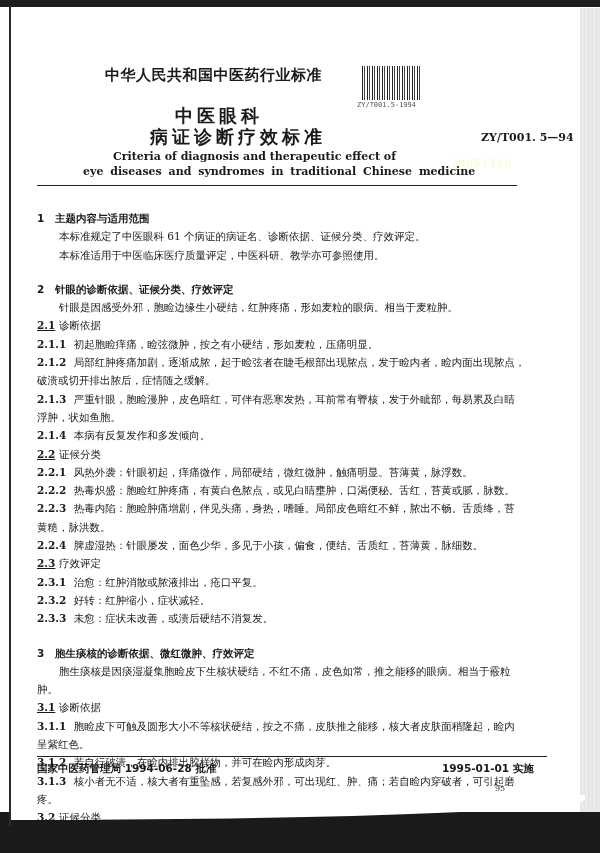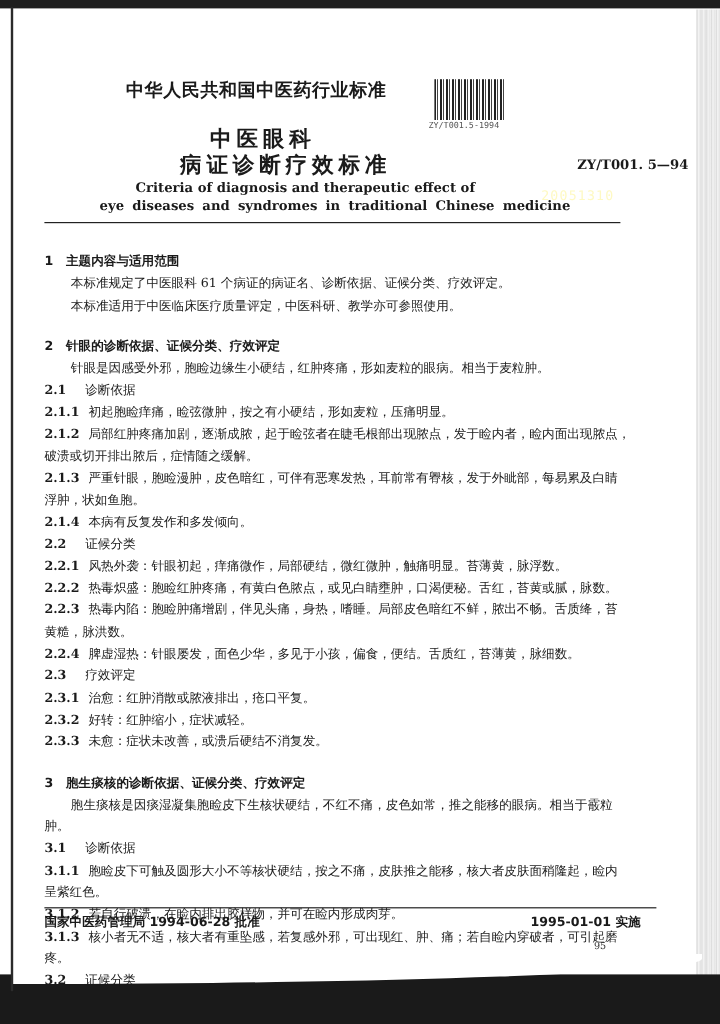--- a/index.html
+++ b/index.html
@@ -91,21 +91,21 @@
     position: absolute; left: 37px; top: 193px; width: 510px;
     font-size: 10.5px; line-height: 18.3px;
   }
   .line { white-space: nowrap; }
   .h1 {
     font-family: "DejaVu Sans", "Liberation Sans", sans-serif;
     font-weight: bold; font-size: 10.5px; margin-top: 16px;
   }
   .num { font-weight: bold; display: inline-block; min-width: 30px; }
   .num.h { min-width: 12px; margin-right: 6px; }
-  .num.s2 { min-width: 22px; margin-right: 12px; }
+  .num.s2 { min-width: 22px; margin-right: 0; text-decoration: underline; }
   .indent { padding-left: 22px; }
 
   .footer-left {
     position: absolute; left: 37px; top: 762px;
     font-family: "DejaVu Sans", "Liberation Sans", sans-serif;
     font-size: 10.5px; font-weight: bold;
   }
   .footer-right {
     position: absolute; left: 442px; top: 762px;
     font-family: "DejaVu Sans", "Liberation Sans", sans-serif;
@@ -154,21 +154,21 @@
       <div class="line"><span class="num s2">2.2</span><span>证候分类</span></div>
       <div class="line"><span class="num">2.2.1</span>&nbsp;&nbsp;<span>风热外袭：针眼初起，痒痛微作，局部硬结，微红微肿，触痛明显。苔薄黄，脉浮数。</span></div>
       <div class="line"><span class="num">2.2.2</span>&nbsp;&nbsp;<span>热毒炽盛：胞睑红肿疼痛，有黄白色脓点，或见白睛壅肿，口渴便秘。舌红，苔黄或腻，脉数。</span></div>
       <div class="line"><span class="num">2.2.3</span>&nbsp;&nbsp;<span>热毒内陷：胞睑肿痛增剧，伴见头痛，身热，嗜睡。局部皮色暗红不鲜，脓出不畅。舌质绛，苔</span></div>
       <div class="line"><span>黄糙，脉洪数。</span></div>
       <div class="line"><span class="num">2.2.4</span>&nbsp;&nbsp;<span>脾虚湿热：针眼屡发，面色少华，多见于小孩，偏食，便结。舌质红，苔薄黄，脉细数。</span></div>
       <div class="line"><span class="num s2">2.3</span><span>疗效评定</span></div>
       <div class="line"><span class="num">2.3.1</span>&nbsp;&nbsp;<span>治愈：红肿消散或脓液排出，疮口平复。</span></div>
       <div class="line"><span class="num">2.3.2</span>&nbsp;&nbsp;<span>好转：红肿缩小，症状减轻。</span></div>
       <div class="line"><span class="num">2.3.3</span>&nbsp;&nbsp;<span>未愈：症状未改善，或溃后硬结不消复发。</span></div>
-      <div class="line h1"><span class="num h">3</span><span>胞生痰核的诊断依据、证候分类、疗效评定</span></div>
+      <div class="line h1"><span class="num h">3</span><span>胞生痰核的诊断依据、微红微肿、疗效评定</span></div>
       <div class="line indent"><span>胞生痰核是因痰湿凝集胞睑皮下生核状硬结，不红不痛，皮色如常，推之能移的眼病。相当于霰粒</span></div>
       <div class="line"><span>肿。</span></div>
       <div class="line"><span class="num s2">3.1</span><span>诊断依据</span></div>
       <div class="line"><span class="num">3.1.1</span>&nbsp;&nbsp;<span>胞睑皮下可触及圆形大小不等核状硬结，按之不痛，皮肤推之能移，核大者皮肤面稍隆起，睑内</span></div>
       <div class="line"><span>呈紫红色。</span></div>
       <div class="line"><span class="num">3.1.2</span>&nbsp;&nbsp;<span>若自行破溃，在睑内排出胶样物，并可在睑内形成肉芽。</span></div>
       <div class="line"><span class="num">3.1.3</span>&nbsp;&nbsp;<span>核小者无不适，核大者有重坠感，若复感外邪，可出现红、肿、痛；若自睑内穿破者，可引起磨</span></div>
       <div class="line"><span>疼。</span></div>
       <div class="line"><span class="num s2">3.2</span><span>证候分类</span></div>
     </div>

